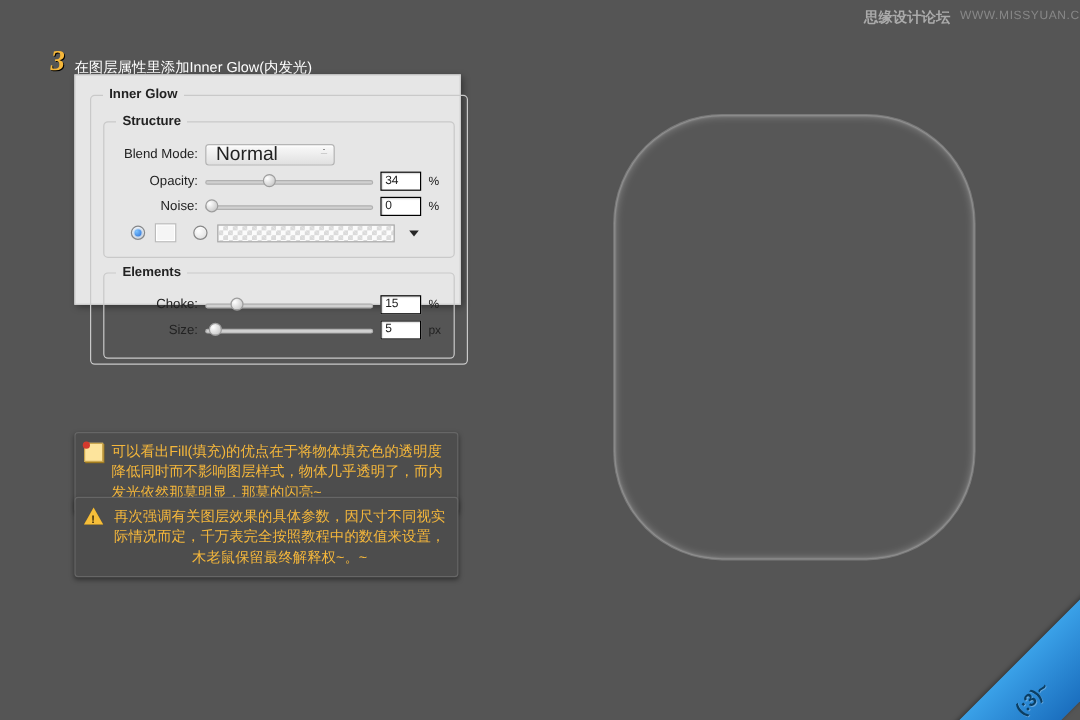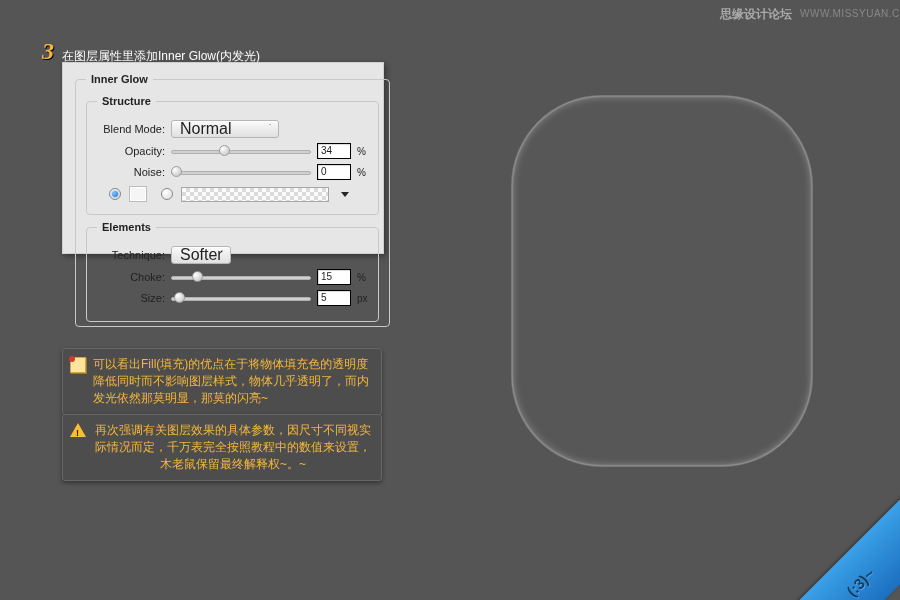--- a/index.html
+++ b/index.html
@@ -162,21 +162,21 @@
     background: #4d4d4d;
     border: 1px solid #666;
     border-radius: 3px;
     color: #f5b73b;
     font-size: 12px;
     line-height: 17px;
     padding: 7px 8px 7px 30px;
     box-shadow: 0 2px 4px rgba(0,0,0,0.4);
   }
   .note .note-icon { position: absolute; left: 7px; top: 8px; }
-  .note1 { top: 348px; }
+  .note1 { top: 360px; }
   .note2 { top: 414px; text-align: center; }
   .sticky-icon {
     width: 16px; height: 16px;
     background: #fde49c; border: 1px solid #caa74f;
     box-shadow: 1px 1px 0 #a07a1e; position: relative;
   }
   .sticky-icon::after {
     content: ""; position: absolute; top: -2px; left: -2px;
     width: 6px; height: 6px; background: #d23a2e; border-radius: 50%;
   }
@@ -272,24 +272,20 @@
         <span class="color-swatch"></span>
         <span class="aqua-radio" style="margin-left:6px;"></span>
         <span class="gradient-strip"></span>
         <span class="gradient-caret"></span>
       </div>
     </fieldset>
 
     <fieldset style="margin:0;">
       <legend>Elements</legend>
 
-      <div class="row">
-        <label>Technique:</label>
-        <span class="aqua-select" style="width:60px;">Softer</span>
-      </div>
 
 
       <div class="row">
         <label>Choke:</label>
         <div class="aqua-slider">
           <div class="track"></div>
             <div class="thumb" style="left:15%;"></div>
         </div>
         <span class="num-input">15</span>
         <span class="unit">%</span>

